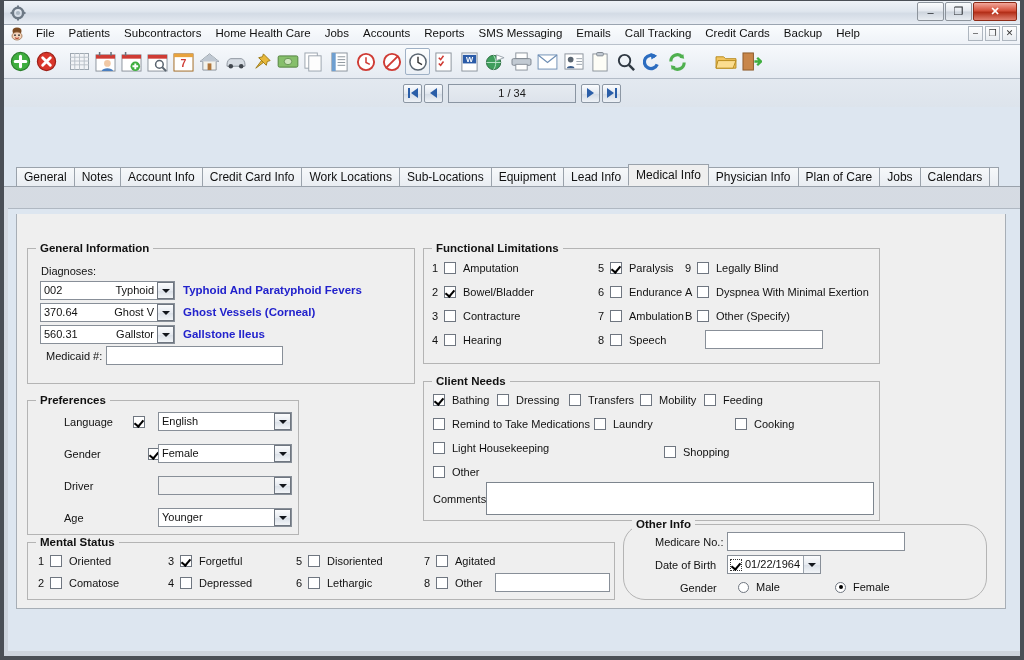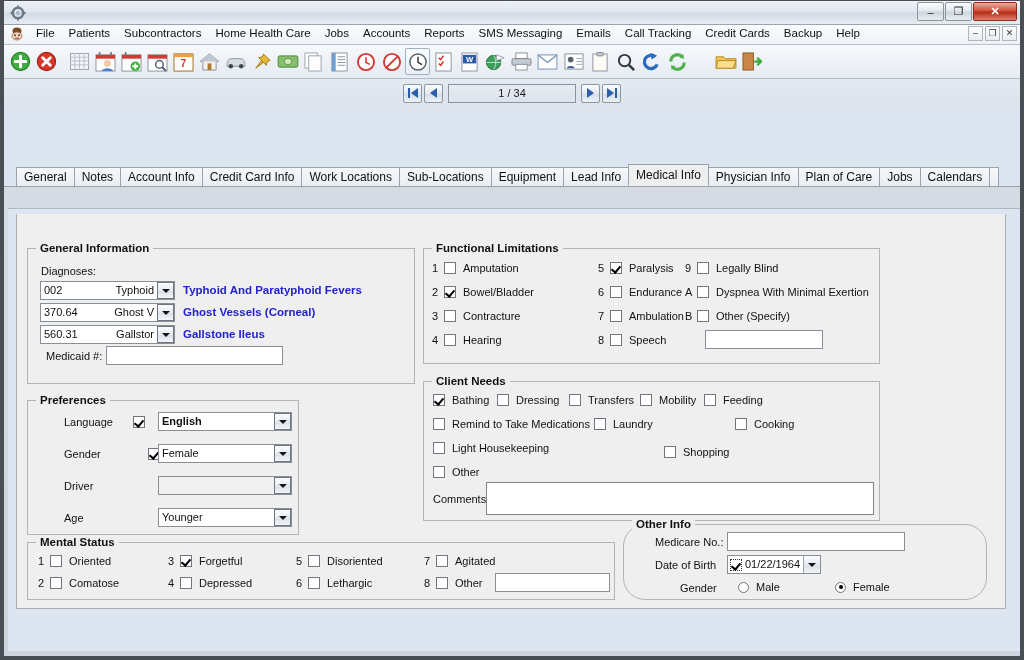--- a/index.html
+++ b/index.html
@@ -627,21 +627,21 @@
 
       <span class="lbl abs" style="left:18px; top:101px;">Medicaid #:</span>
       <div class="fld abs" style="left:78px; top:97px; width:177px;"></div>
     </div>
 
     <div class="group" style="left:10px; top:186px; width:272px; height:135px;">
       <span class="gtitle">Preferences</span>
 
       <span class="lbl abs" style="left:36px; top:15px;">Language</span>
       <span class="cb checked abs" style="left:105px; top:14px;"></span>
-      <div class="combo abs" style="left:130px; top:11px; width:134px;font-weight:bold;">
+      <div class="combo abs" style="left:130px; top:11px; width:134px;">
         <span class="txt">English</span>
         <span class="arrowbox" style="border:1px solid #6f7680">
             <i class="dn"></i>
           </span>
       </div>
 
       <span class="lbl abs" style="left:36px; top:47px;">Gender</span>
       <span class="cb checked abs" style="left:105px; top:46px;"></span>
       <div class="combo abs" style="left:130px; top:43px; width:134px;">
         <span class="txt">Female</span>

